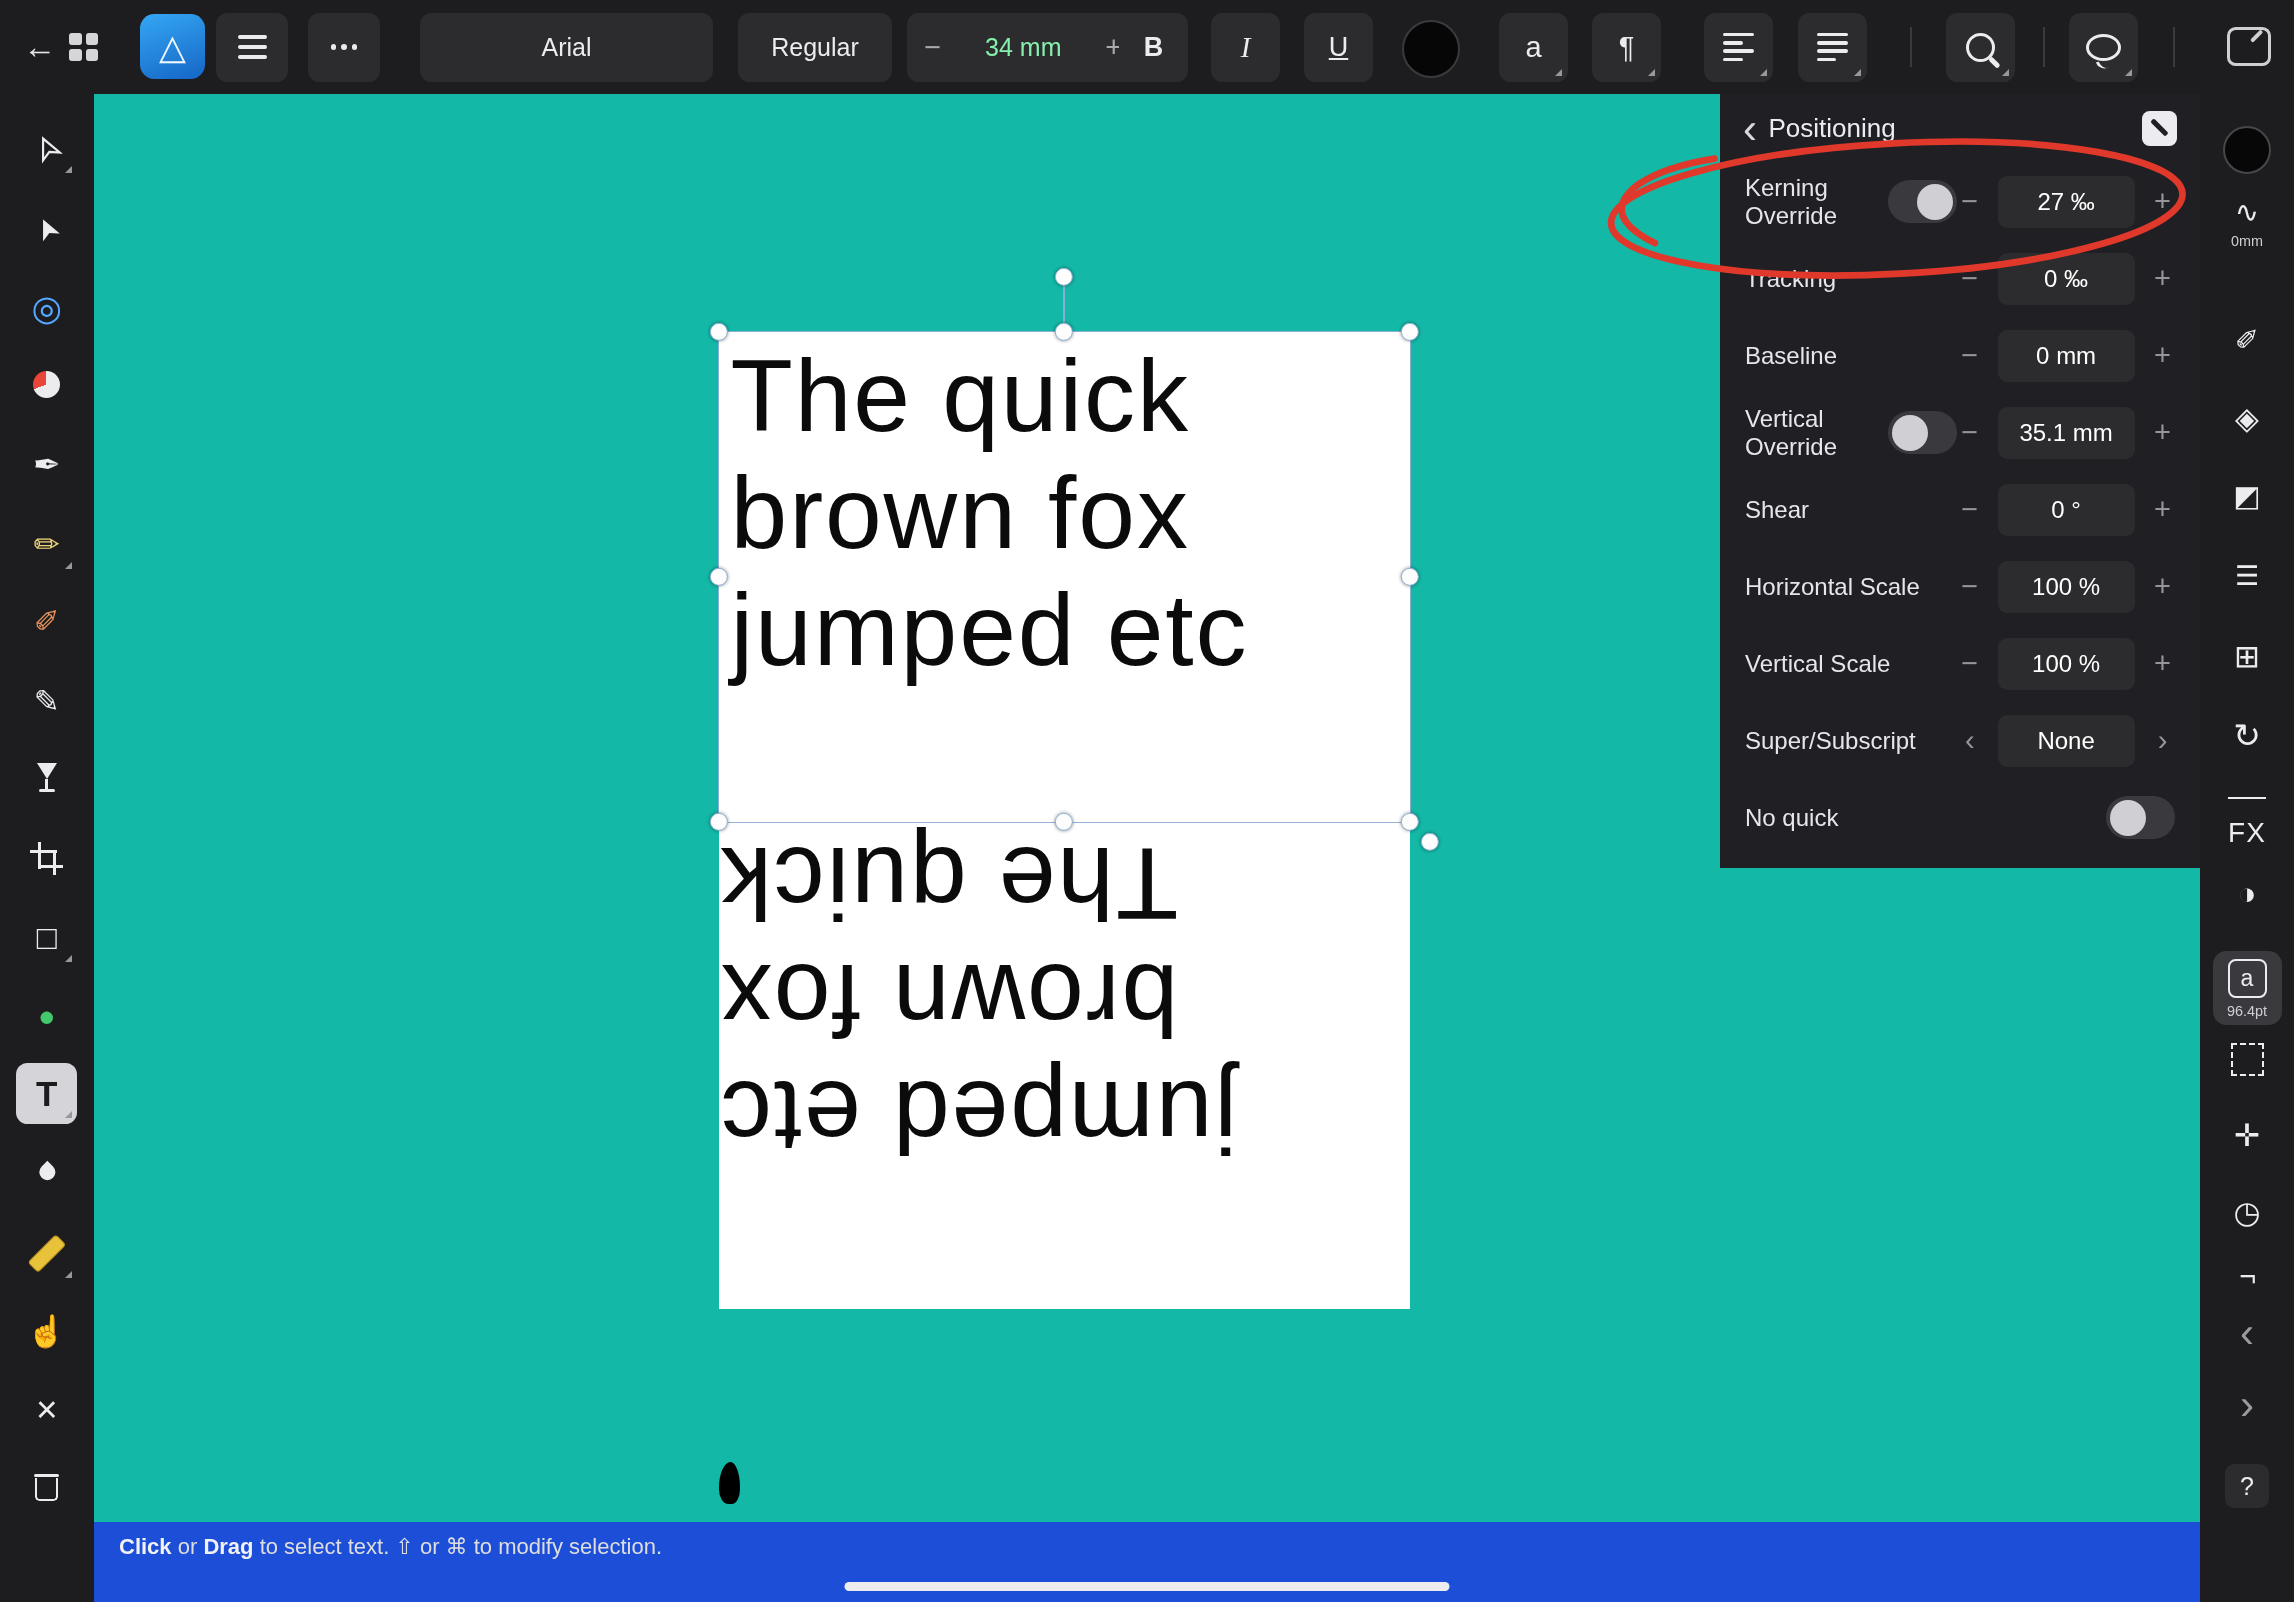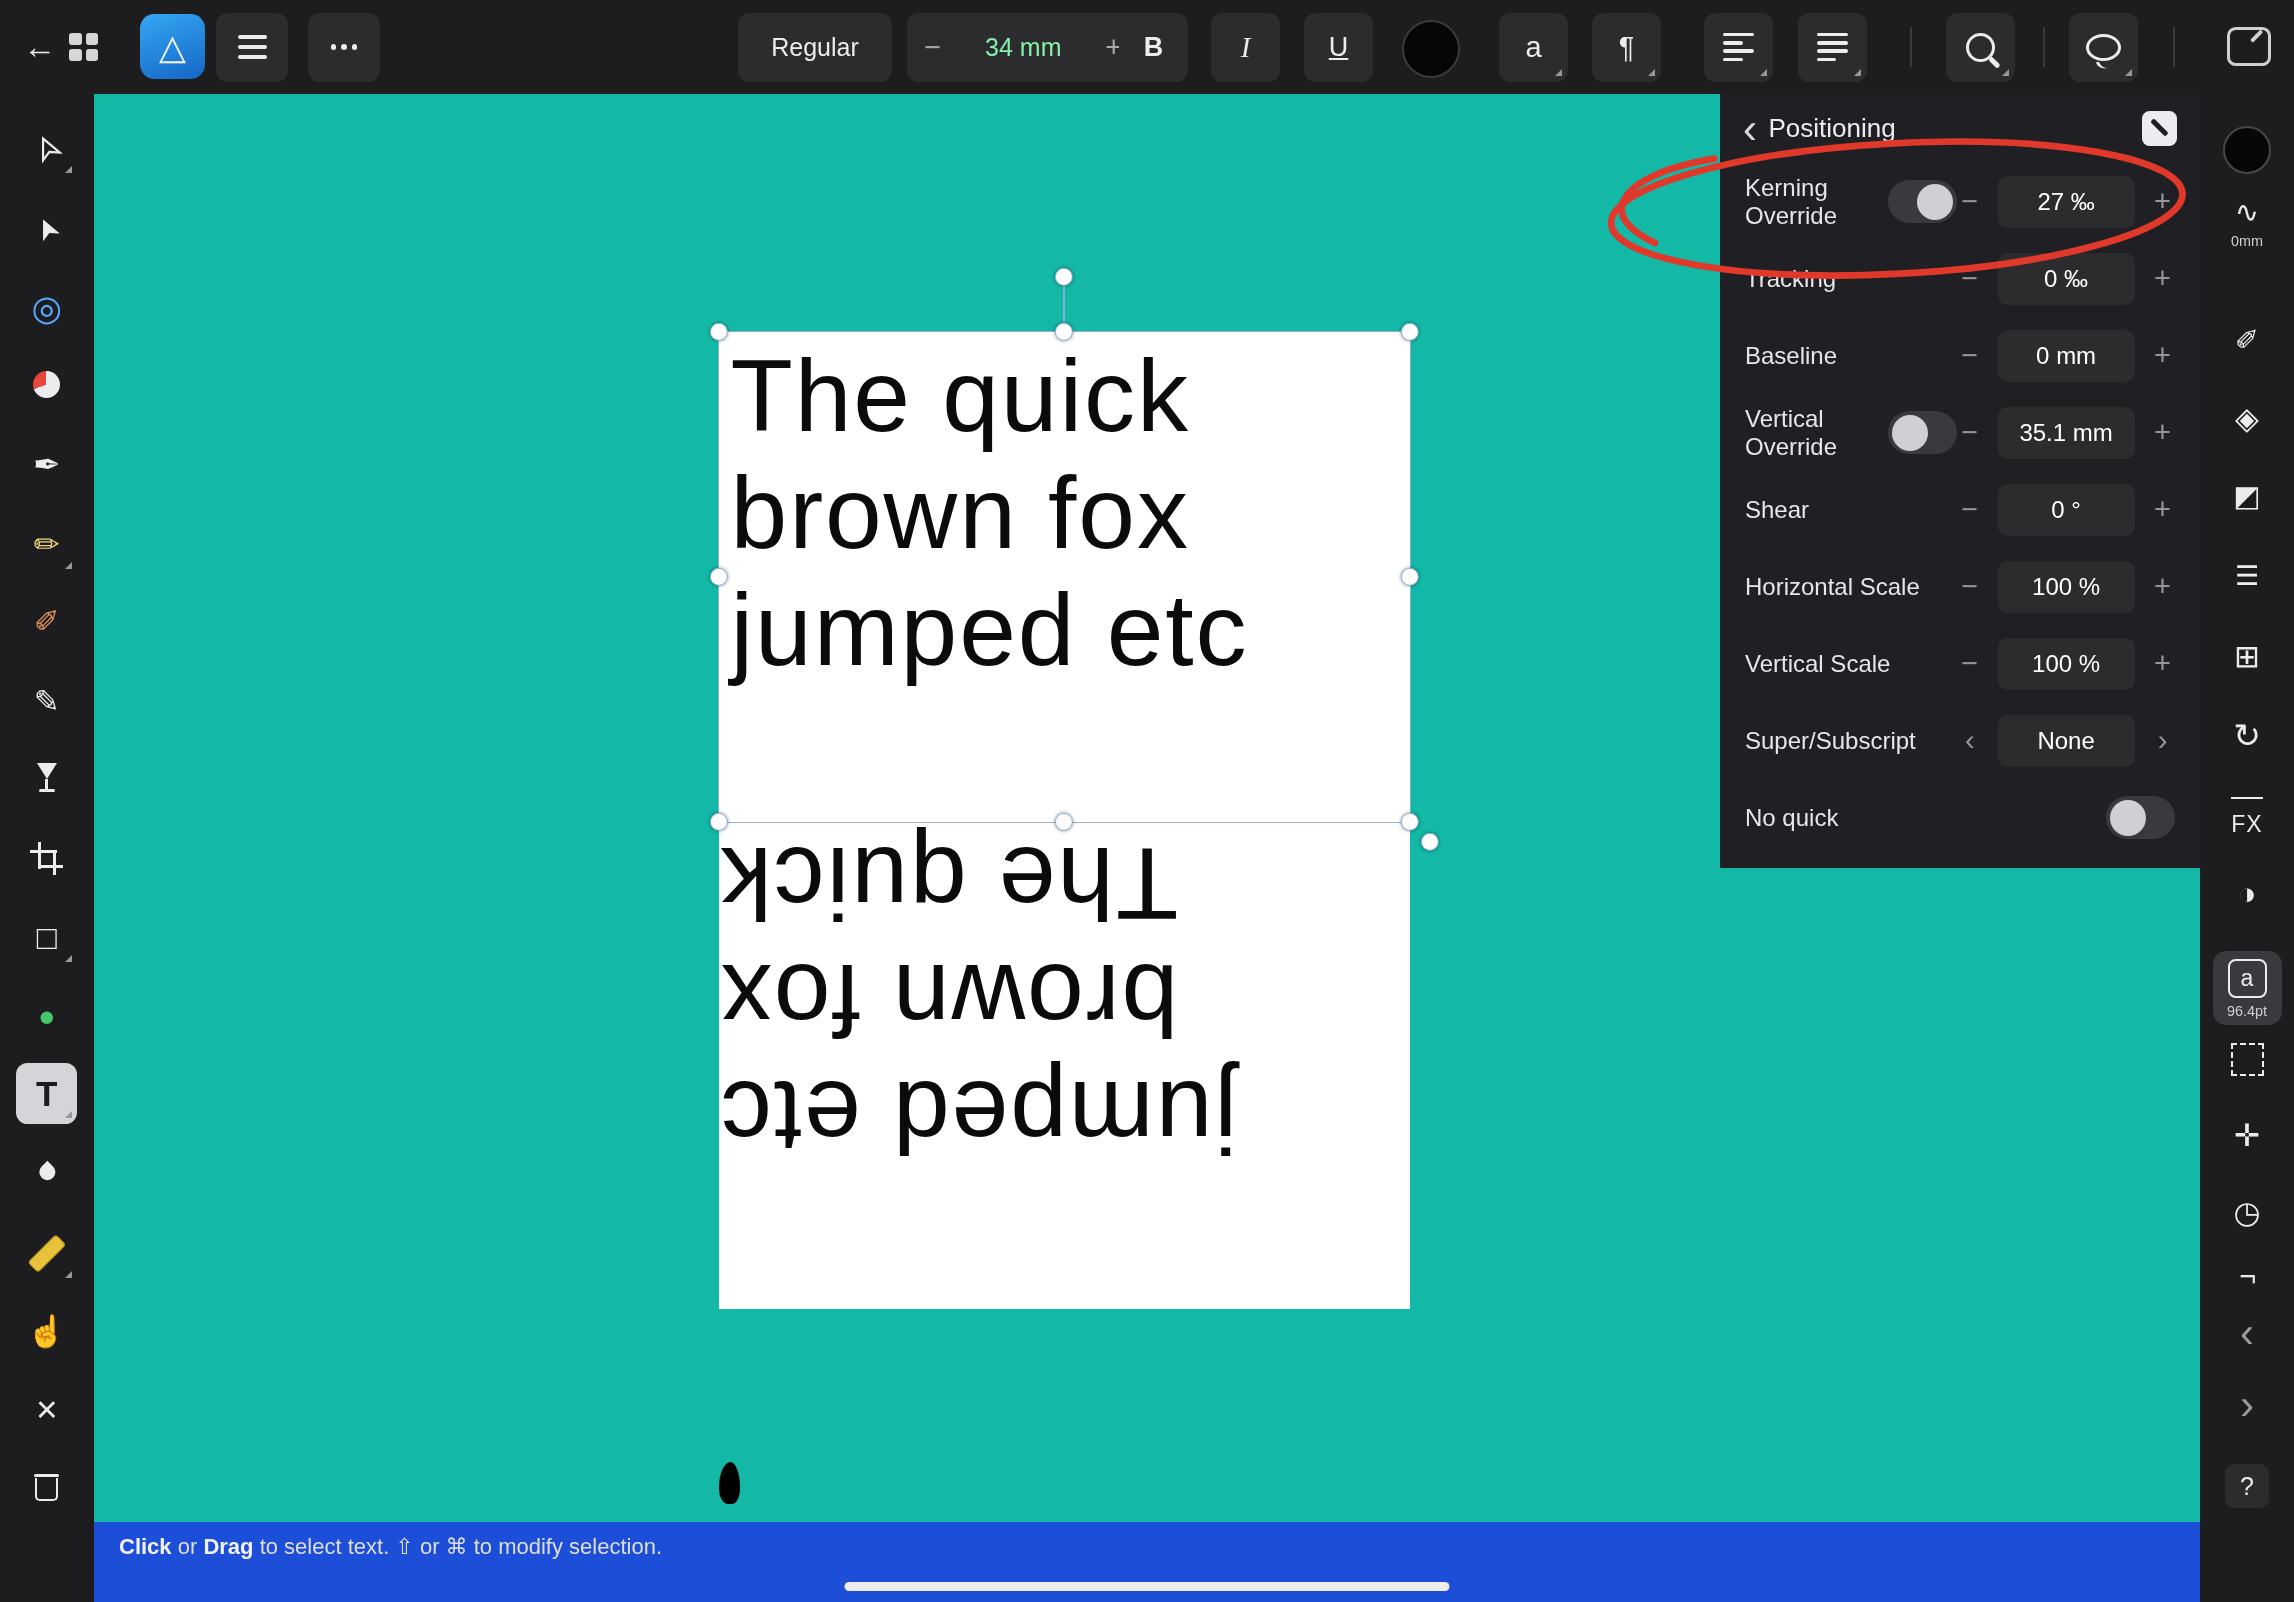--- a/index.html
+++ b/index.html
@@ -115,20 +115,23 @@
           <i></i>
         </span>
     </div>
     <div class="tbtn" style="left:308px;width:72px">
       <span class="dots">
           <i></i>
           <i></i>
           <i></i>
         </span>
     </div>
+    <div class="tbtn" style="left:420px;width:293px">
+      <span>Arial</span>
+    </div>
     <div class="tbtn" style="left:738px;width:154px">
       <span>Regular</span>
     </div>
     <div class="tbtn sizegrp" style="left:907px;width:198px">
       <span class="step">−</span>
       <span class="val">34 mm</span>
       <span class="step">+</span>
     </div>
     <div class="tbtn boldb" style="left:1119px;width:69px">B</div>
     <div class="tbtn italb" style="left:1211px;width:69px">I</div>
@@ -353,21 +356,21 @@
           <span style="display:block;line-height:1;font-size:31px;color:#ececee">⊞</span>
         </span>
       </div>
       <div class="ritem" style="top: 625px;">
         <span class="ticon">
           <span style="display:block;line-height:1;font-size:33px;color:#ececee">↻</span>
         </span>
       </div>
       <div class="ritem" style="top: 703px;">
         <span class="ticon">
-          <span style="font-size:23px;letter-spacing:1px;color:#ececee;border-top:2.9px solid #ececee;padding-top:12px">FX</span>
+          <span style="font-size:28px;letter-spacing:1px;color:#ececee;border-top:2.9px solid #ececee;padding-top:18px">FX</span>
         </span>
       </div>
       <div class="ritem" style="top: 784px;">
         <span class="ticon">
           <span style="display:block;line-height:1;font-size:31px;color:#ececee">◑</span>
         </span>
       </div>
       <div class="ritem sel" style="top: 857px;">
         <span class="ticon">
           <span style="width:35px;height:35px;border:2.9px solid #ececf0;border-radius:7.7px;display:flex;align-items:center;justify-content:center;font-size:23px;color:#ececf0">a</span>

